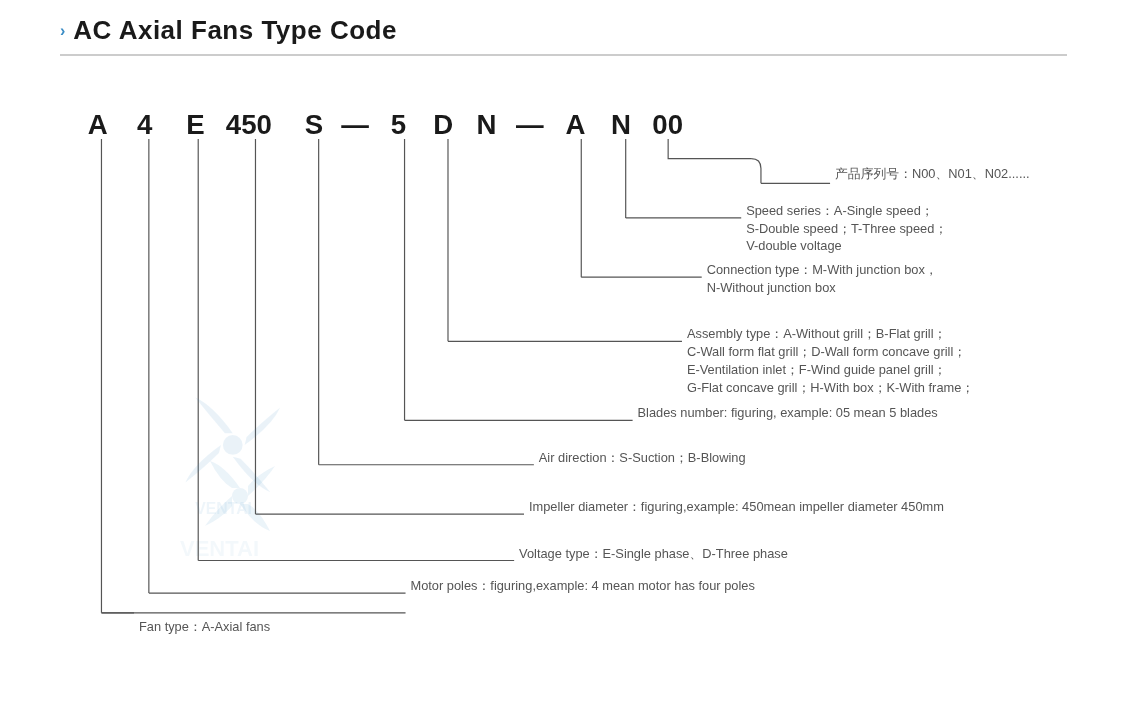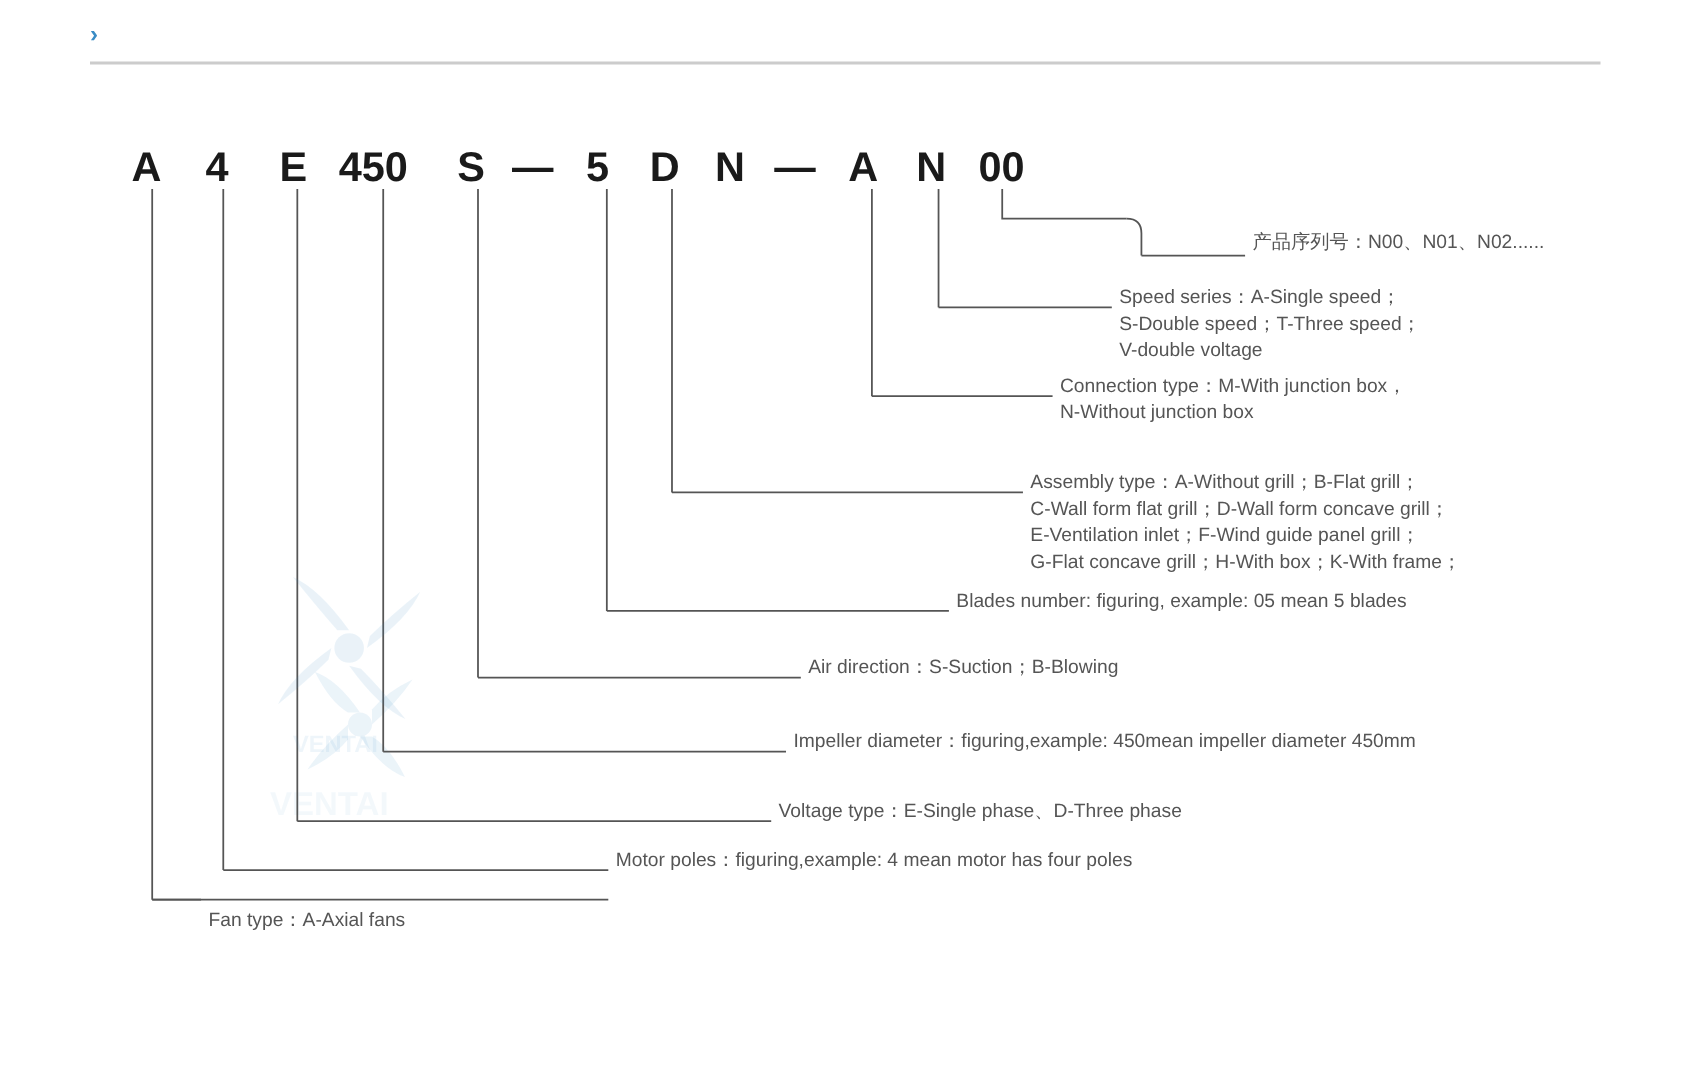--- a/index.html
+++ b/index.html
@@ -92,20 +92,21 @@
     }
 
   </style>
 </head>
 <body>
 
 <div class="page-container">
 
   <div class="title-section">
     <span class="title-chevron">›</span>
+    <span class="page-title">AC Axial Fans Type Code</span>
   </div>
   <div class="title-divider"></div>
 
   <div class="diagram-area">
 
     <svg class="watermark" viewBox="0 0 200 160" xmlns="http://www.w3.org/2000/svg">
       <g opacity="0.8" fill="#3a8cc5">
 
         <ellipse cx="100" cy="80" rx="8" ry="8" fill="#3a8cc5"></ellipse>
         <path d="M100 72 Q85 50 70 45 Q80 65 92 72 Z"></path>

